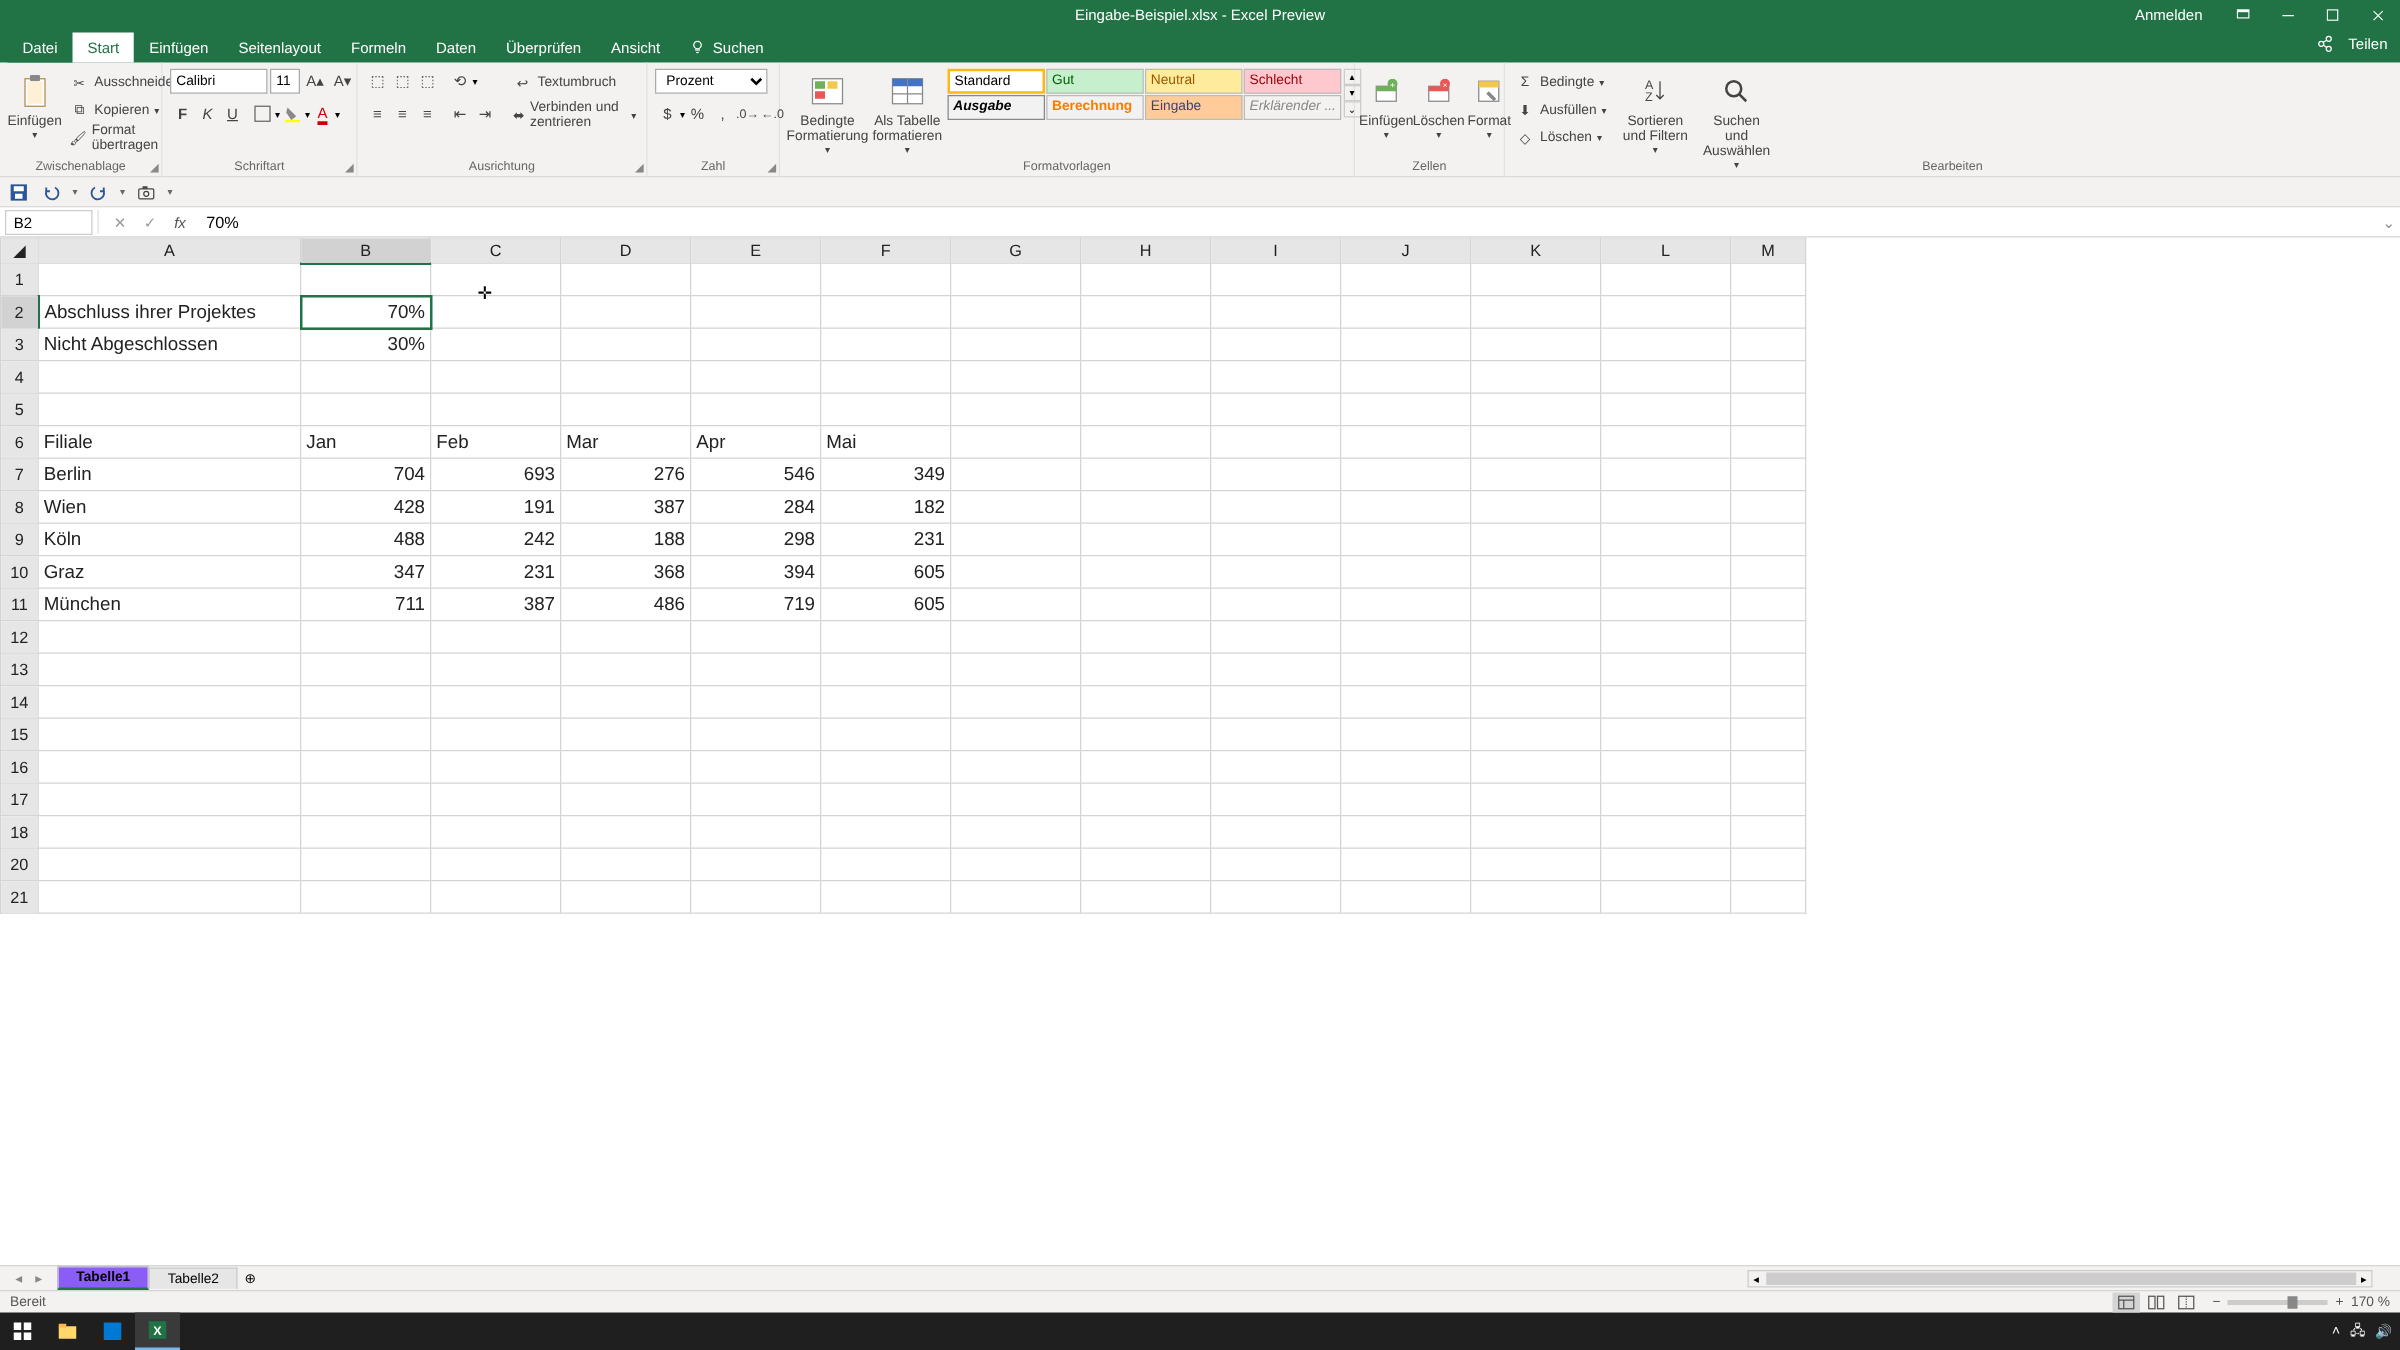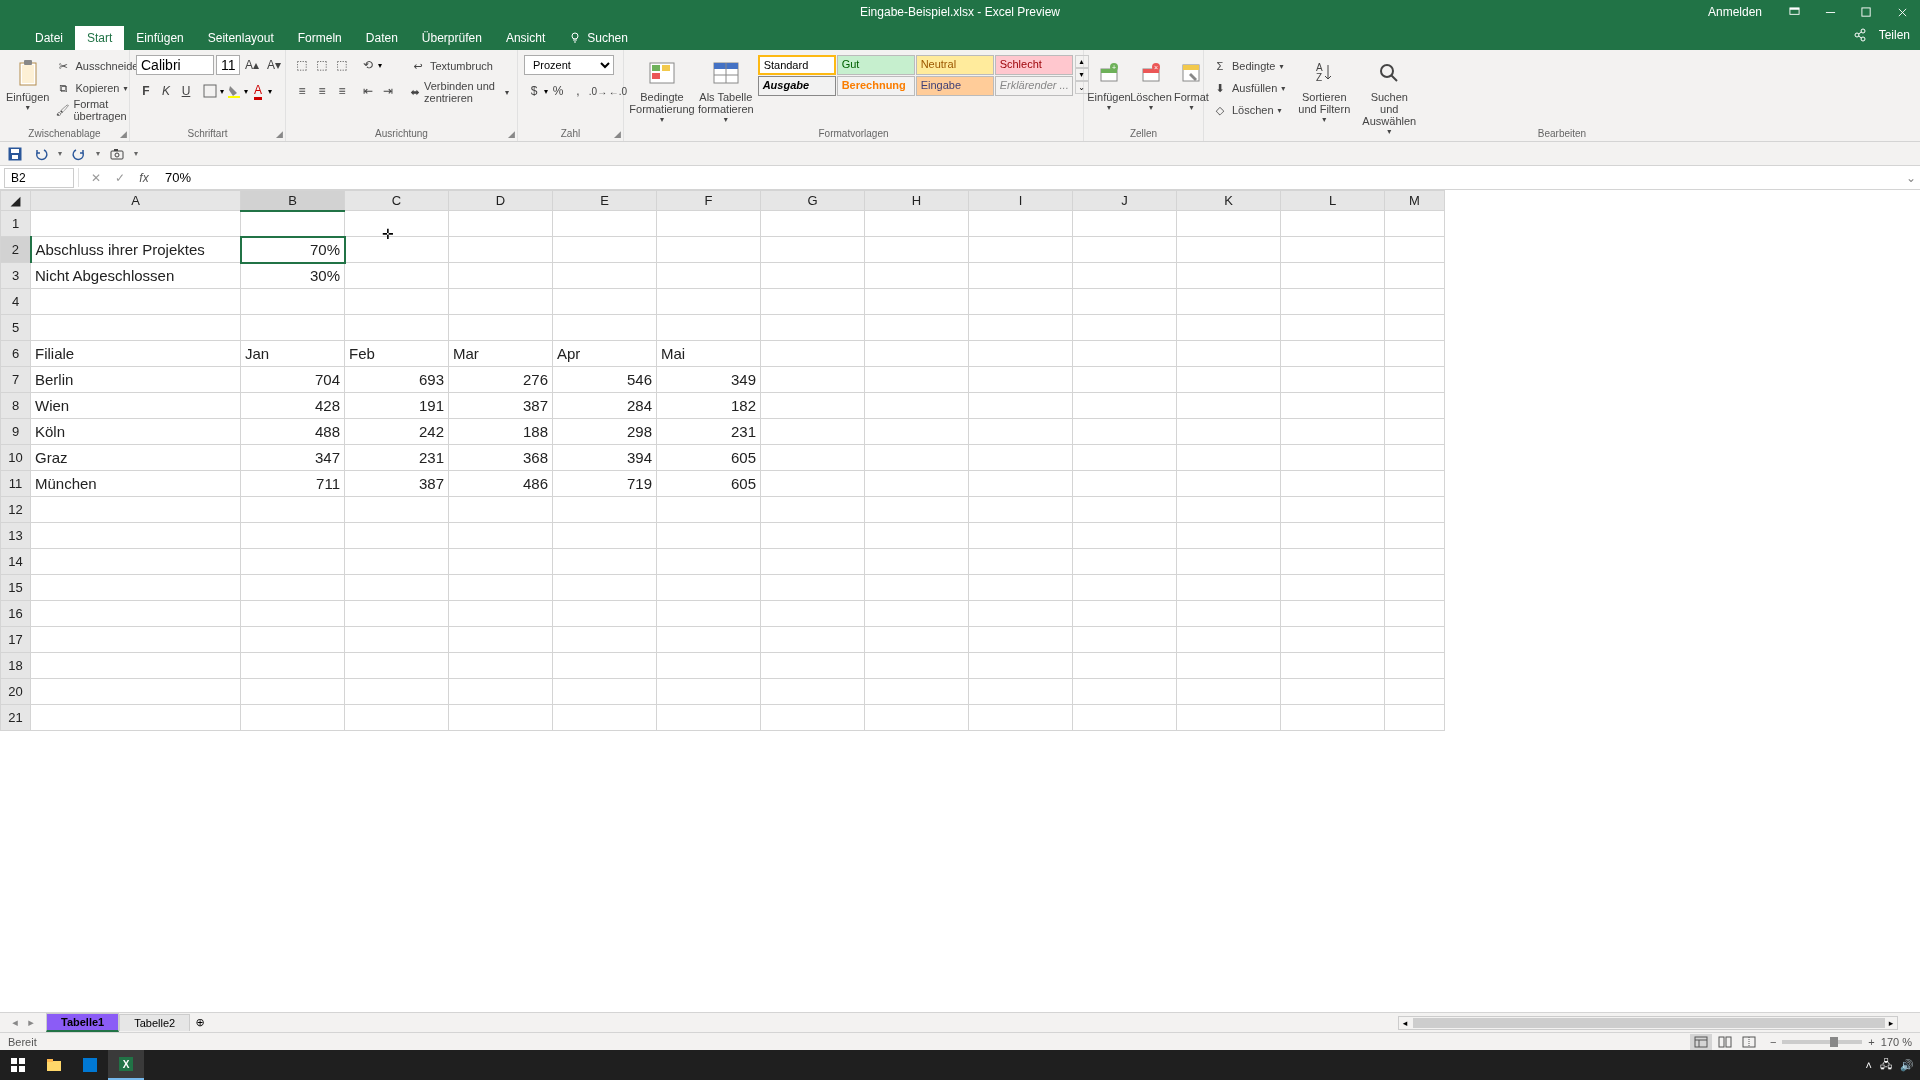--- a/index.html
+++ b/index.html
@@ -5,21 +5,21 @@
 * { box-sizing: border-box; margin: 0; padding: 0; font-family: 'Segoe UI', Tahoma, sans-serif; }
 body { background: #fff; overflow: hidden; font-size: 12px; }
 
 .titlebar { background: #217346; height: 24px; display: flex; align-items: center; color: #fff; font-size: 12px; position: relative; }
 .titlebar .title { position: absolute; left: 50%; transform: translateX(-50%); }
 .titlebar .right { position: absolute; right: 0; display: flex; align-items: center; gap: 0; }
 .titlebar .right .signin { padding: 0 14px; }
 .titlebar .winbtn { width: 36px; height: 24px; display: flex; align-items: center; justify-content: center; }
 .titlebar .winbtn svg { width: 11px; height: 11px; }
 
-.menubar { background: #217346; height: 26px; display: flex; align-items: flex-end; color: #fff; font-size: 12px; padding-left: 23px; position: relative; }
+.menubar { background: #217346; height: 26px; display: flex; align-items: flex-end; color: #fff; font-size: 12px; padding-left: 6px; position: relative; }
 .menubar .mtab { padding: 5px 12px; cursor: pointer; }
 .menubar .mtab.file { background: #217346; }
 .menubar .mtab.active { background: #fff; color: #217346; }
 .menubar .search { display: flex; align-items: center; gap: 6px; padding: 5px 12px; }
 .menubar .search svg { width: 12px; height: 12px; }
 .menubar .share { position: absolute; right: 10px; top: 4px; display: flex; align-items: center; gap: 12px; }
 
 .ribbon { background: #f3f2f1; height: 92px; border-bottom: 1px solid #d4d4d4; display: flex; }
 .rgroup { border-right: 1px solid #e1e1e1; padding: 2px 6px; display: flex; flex-direction: column; justify-content: space-between; position: relative; }
 .rgroup .label { text-align: center; font-size: 10px; color: #666; padding-bottom: 1px; position: absolute; bottom: 1px; left: 0; right: 0; }
@@ -27,21 +27,21 @@
 .rgroup .dlg { position: absolute; right: 2px; bottom: 2px; font-size: 9px; color: #888; cursor: pointer;}
 
 .bigbtn { display: flex; flex-direction: column; align-items: center; width: 48px; font-size: 11px; color: #444; cursor: pointer; padding-top: 2px;}
 .bigbtn .ico { width: 32px; height: 32px; display:flex; align-items:center; justify-content:center; }
 .bigbtn .txt { text-align: center; line-height: 1.1; margin-top: 2px;}
 
 .smallrow { display: flex; align-items: center; gap: 4px; font-size: 11px; color: #444; height: 22px; cursor: pointer; padding: 0 2px;}
 .smallrow .mico { width: 16px; height: 16px; display:flex; align-items:center; justify-content:center;}
 
 .fontsel { display: flex; gap: 2px; align-items: center; }
-.fontsel select, .fontsel input { border: 1px solid #ababab; background: #fff; font-size: 14px; height: 20px; padding: 0 4px;}
+.fontsel select, .fontsel input { border: 1px solid #ababab; background: #fff; font-size: 11px; height: 20px; padding: 0 4px;}
 .iconbtn { width: 20px; height: 20px; display: flex; align-items: center; justify-content: center; cursor: pointer; font-size: 12px; color:#444; border:1px solid transparent;}
 .iconrow { display: flex; gap: 0px; }
 
 .stylegrid { display: grid; grid-template-columns: repeat(4, 78px); gap: 1px; }
 .stylecell { border: 1px solid #bbb; font-size: 11px; padding: 2px 4px; height: 20px; overflow: hidden; white-space: nowrap; cursor:pointer;}
 .stylecell.standard { background: #fff; border: 2px solid #fdb913; }
 .stylecell.gut { background: #c6efce; color: #006100; }
 .stylecell.neutral { background: #ffeb9c; color: #9c5700; }
 .stylecell.schlecht { background: #ffc7ce; color: #9c0006; }
 .stylecell.ausgabe { background: #f2f2f2; border:1px solid #888; font-weight:bold; font-style:italic;}

